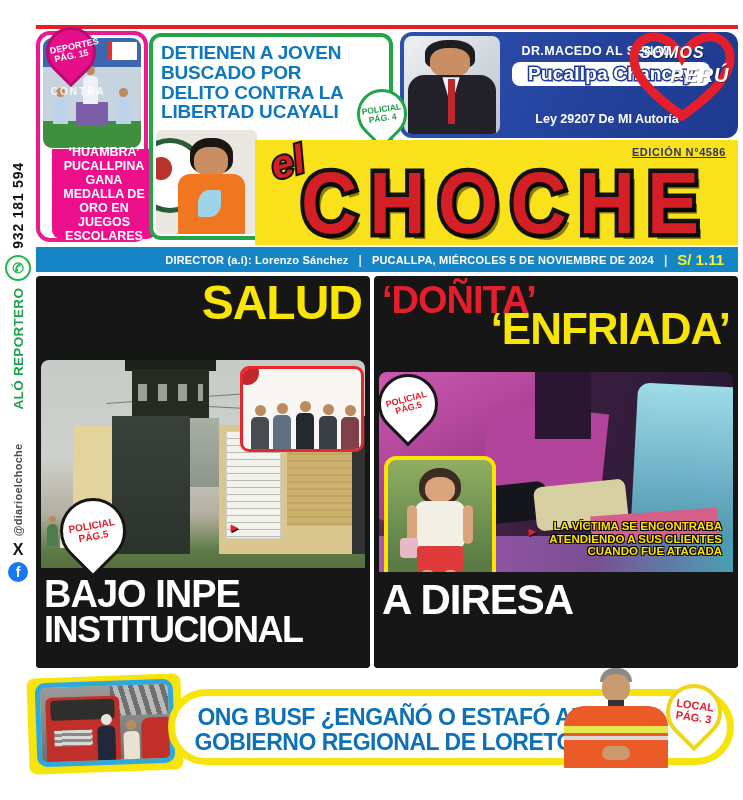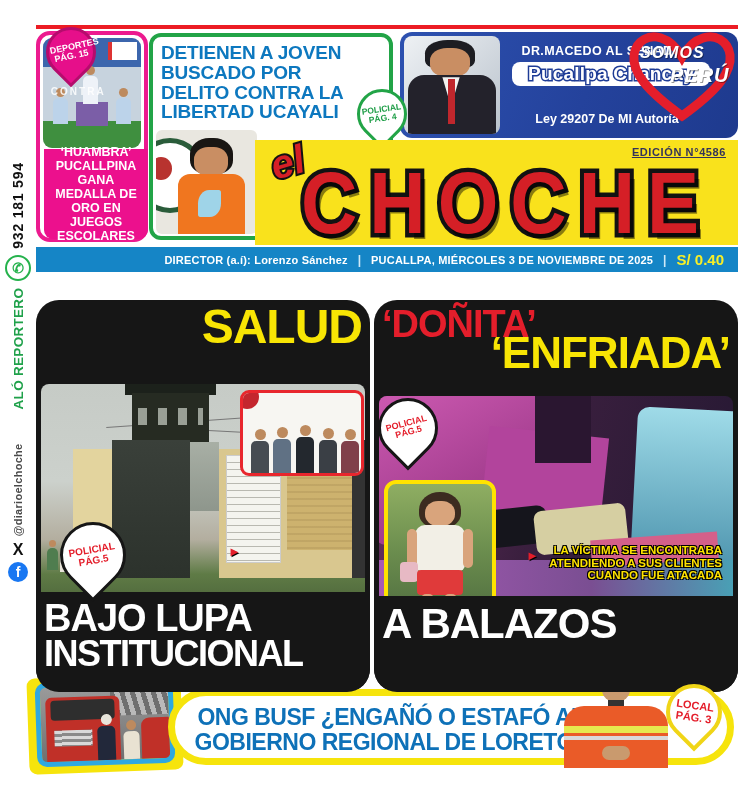--- a/index.html
+++ b/index.html
@@ -24,21 +24,21 @@
   .side-rot .phone{margin-left:6px;font-size:14px;font-weight:700;color:#111;letter-spacing:.8px;}
 
   
   .pin{position:absolute;background:#fff;border:3px solid #161616;border-radius:50% 50% 0 50%;
        transform:rotate(45deg);display:flex;align-items:center;justify-content:center;box-sizing:border-box;}
   .pin>span{display:block;text-align:center;font-weight:700;line-height:1.05;color:#e41e2b;}
 
   
   .pink-box{left:36px;top:31px;width:112px;height:211px;background:#fff;border:4px solid #ec1a8f;border-radius:14px;box-sizing:border-box;}
   .pink-photo{left:3px;top:3px;width:98px;height:110px;border-radius:9px;overflow:hidden;background:#c7d3de;}
-  .pink-text{left:4px;top:114px;width:100%;height:90px;background:#ec108d;border-radius:0 0 9px 9px;
+  .pink-text{left:12px;top:114px;width:100%;height:90px;background:#ec108d;border-radius:0 0 9px 9px;
              display:flex;align-items:center;justify-content:center;}
   .pink-text div{color:#fff;font-weight:700;font-size:12.5px;line-height:1.12;text-align:center;width:96px;}
 
   
   .green-box{left:149px;top:33px;width:244px;height:207px;background:#fff;border:4px solid #22a447;border-radius:12px;box-sizing:border-box;z-index:1;}
   .green-head{left:8px;top:6px;width:206px;font-size:19px;font-weight:700;color:#0d78bf;line-height:1.04;letter-spacing:-.2px;}
   .green-photo{left:3px;top:93px;width:101px;height:104px;border-radius:6px;overflow:hidden;background:#e9e7e0;}
 
   
   .ad{left:400px;top:32px;width:338px;height:106px;border-radius:12px;
@@ -63,21 +63,21 @@
              text-shadow:5px 6px 0 rgba(0,0,0,.45);}
 
   
   .dirbar{left:36px;top:247px;width:702px;height:25px;background:#1585c6;display:flex;align-items:center;
           justify-content:flex-end;gap:10px;padding-right:14px;box-sizing:border-box;}
   .dirbar .t{color:#fff;font-weight:700;font-size:11px;letter-spacing:.2px;}
   .dirbar .sep{color:#cfe9f7;font-weight:700;font-size:12px;}
   .dirbar .price{color:#f9ef27;font-weight:700;font-size:15px;}
 
   
-  .card{position:absolute;background:#161616;border-radius:23px;overflow:hidden;margin-top:24px;}
+  .card{position:absolute;background:#161616;border-radius:4px;overflow:hidden;}
   .card-left{left:36px;top:276px;width:334px;height:392px;}
   .card-right{left:374px;top:276px;width:364px;height:392px;}
   .k-yellow{color:#f8e504;}
   .k-red{color:#e41e2b;}
   .kick{position:relative;z-index:4;font-weight:700;line-height:.95;letter-spacing:-1px;}
   .headzone{position:absolute;left:0;right:0;bottom:0;background:#161616;z-index:5;padding:8px 8px 0;}
   .headzone div{color:#fff;font-weight:700;line-height:.97;letter-spacing:-1px;}
   .cap{position:absolute;z-index:6;color:#ffe300;font-weight:700;font-size:11.5px;line-height:1.1;
        text-shadow:1px 1px 0 #000,-1px 1px 0 #000,1px -1px 0 #000,-1px -1px 0 #000;}
   .cap-arrow{position:absolute;z-index:6;color:#e41e2b;font-size:13px;font-weight:700;
@@ -194,23 +194,23 @@
 
   <header class="abs masthead">
     <span class="edition">EDICIÓN N°4586</span>
     <span class="logo-el">el</span>
     <span class="logo-main">CHOCHE</span>
   </header>
 
   <div class="abs dirbar">
     <span class="t">DIRECTOR (a.í): Lorenzo Sánchez</span>
     <span class="sep">|</span>
-    <span class="t">PUCALLPA, MIÉRCOLES 3 DE NOVIEMBRE DE 2025</span>
+    <span class="t">PUCALLPA, MIÉRCOLES 5 DE NOVIEMBRE DE 2024</span>
     <span class="sep">|</span>
-    <span class="price">S/ 0.40</span>
+    <span class="price">S/ 1.11</span>
   </div>
 
   <article class="card card-left">
     <div class="kick k-yellow" style="font-size:48px;text-align:right;padding:4px 8px 0 0;">SALUD</div>
 
     <div class="photo pr">
       <div class="abs wire" style="left:20%;top:16%;transform:rotate(-4deg);"></div>
       <div class="abs wire" style="left:28%;top:22%;transform:rotate(3deg);"></div>
       <div class="abs" style="left:26%;top:0;width:28%;height:5%;background:#1c211b;"></div>
       <div class="abs" style="left:28%;top:4%;width:24%;height:23%;background:#262b22;"></div>
@@ -262,21 +262,21 @@
         </div>
     </div>
 
     <div class="pin" style="left:24px;top:222px;width:66px;height:66px;z-index:6;">
       <span style="transform:rotate(-55deg);font-size:10px;width:52px;">POLICIAL PÁG.5</span>
     </div>
 
     <span class="cap-arrow" style="left:192px;top:244px;">►</span>
 
     <div class="headzone" style="top:292px;">
-      <div style="font-size:38px;">BAJO LUPA</div>
+      <div style="font-size:38px;">BAJO INPE</div>
       <div style="font-size:36px;letter-spacing:-1.5px;">INSTITUCIONAL</div>
     </div>
   </article>
 
   <article class="card card-right">
     <div class="kick k-red" style="font-size:38px;padding:6px 0 0 8px;">‘DOÑITA’</div>
     <div class="kick k-yellow" style="font-size:44px;text-align:right;padding-right:8px;margin-top:-10px;">‘ENFRIADA’</div>
 
     <div class="photo cr">
       <div class="abs" style="left:-4%;top:-8%;width:56%;height:70%;border-radius:10px;transform:rotate(-8deg);
@@ -304,21 +304,21 @@
       <div class="abs" style="left:12%;top:52%;width:17%;height:13%;border-radius:4px;background:#e7b9c4;"></div>
       <div class="abs" style="left:28%;top:57%;width:44%;height:17%;border-radius:4px;background:#e03a3a;"></div>
       <div class="abs" style="left:32%;top:73%;width:12%;height:26%;border-radius:5px;background:#d9a47c;"></div>
       <div class="abs" style="left:54%;top:73%;width:12%;height:26%;border-radius:5px;background:#d9a47c;"></div>
     </div>
 
     <span class="cap-arrow" style="left:152px;top:248px;">►</span>
     <div class="cap" style="left:164px;top:244px;width:184px;text-align:right;">LA VÍCTIMA SE ENCONTRABA ATENDIENDO A SUS CLIENTES CUANDO FUE ATACADA</div>
 
     <div class="headzone" style="top:296px;">
-      <div style="font-size:42px;">A BALAZOS</div>
+      <div style="font-size:42px;">A DIRESA</div>
     </div>
   </article>
 
   <section>
     <div class="abs truck-back"></div>
     <div class="abs truck">
       <div class="abs" style="left:55%;top:0;width:45%;height:40%;background:repeating-linear-gradient(75deg,#b9b9b9 0 5px,#6f6f6f 5px 10px);"></div>
       <div class="abs" style="left:4%;top:14%;width:58%;height:90%;background:#c03028;border-radius:6px 6px 0 0;"></div>
       <div class="abs" style="left:8%;top:18%;width:50%;height:26%;background:#2e2e2e;border-radius:4px;"></div>
       <div class="abs" style="left:10%;top:58%;width:30%;height:22%;background:repeating-linear-gradient(#d9d9d9 0 3px,#8a8a8a 3px 6px);"></div>

